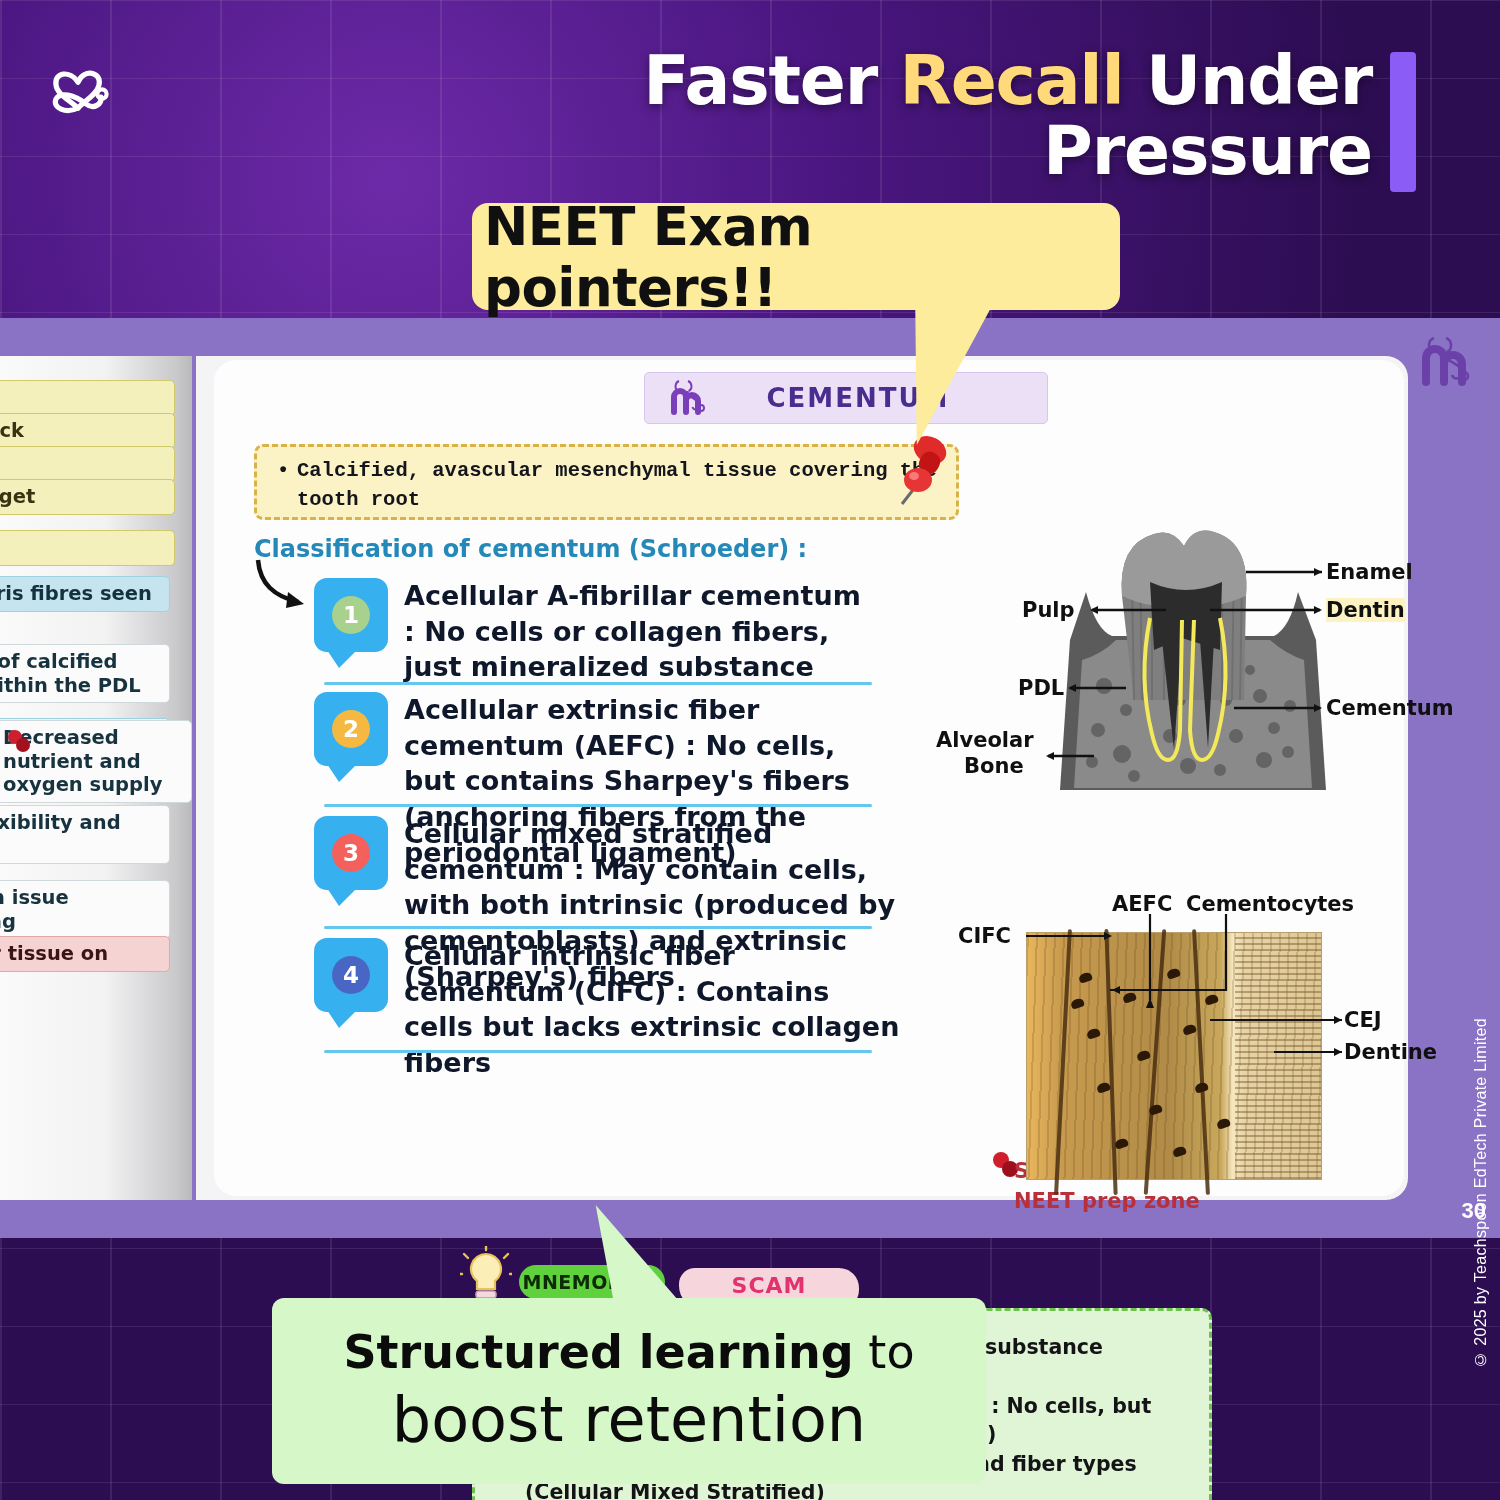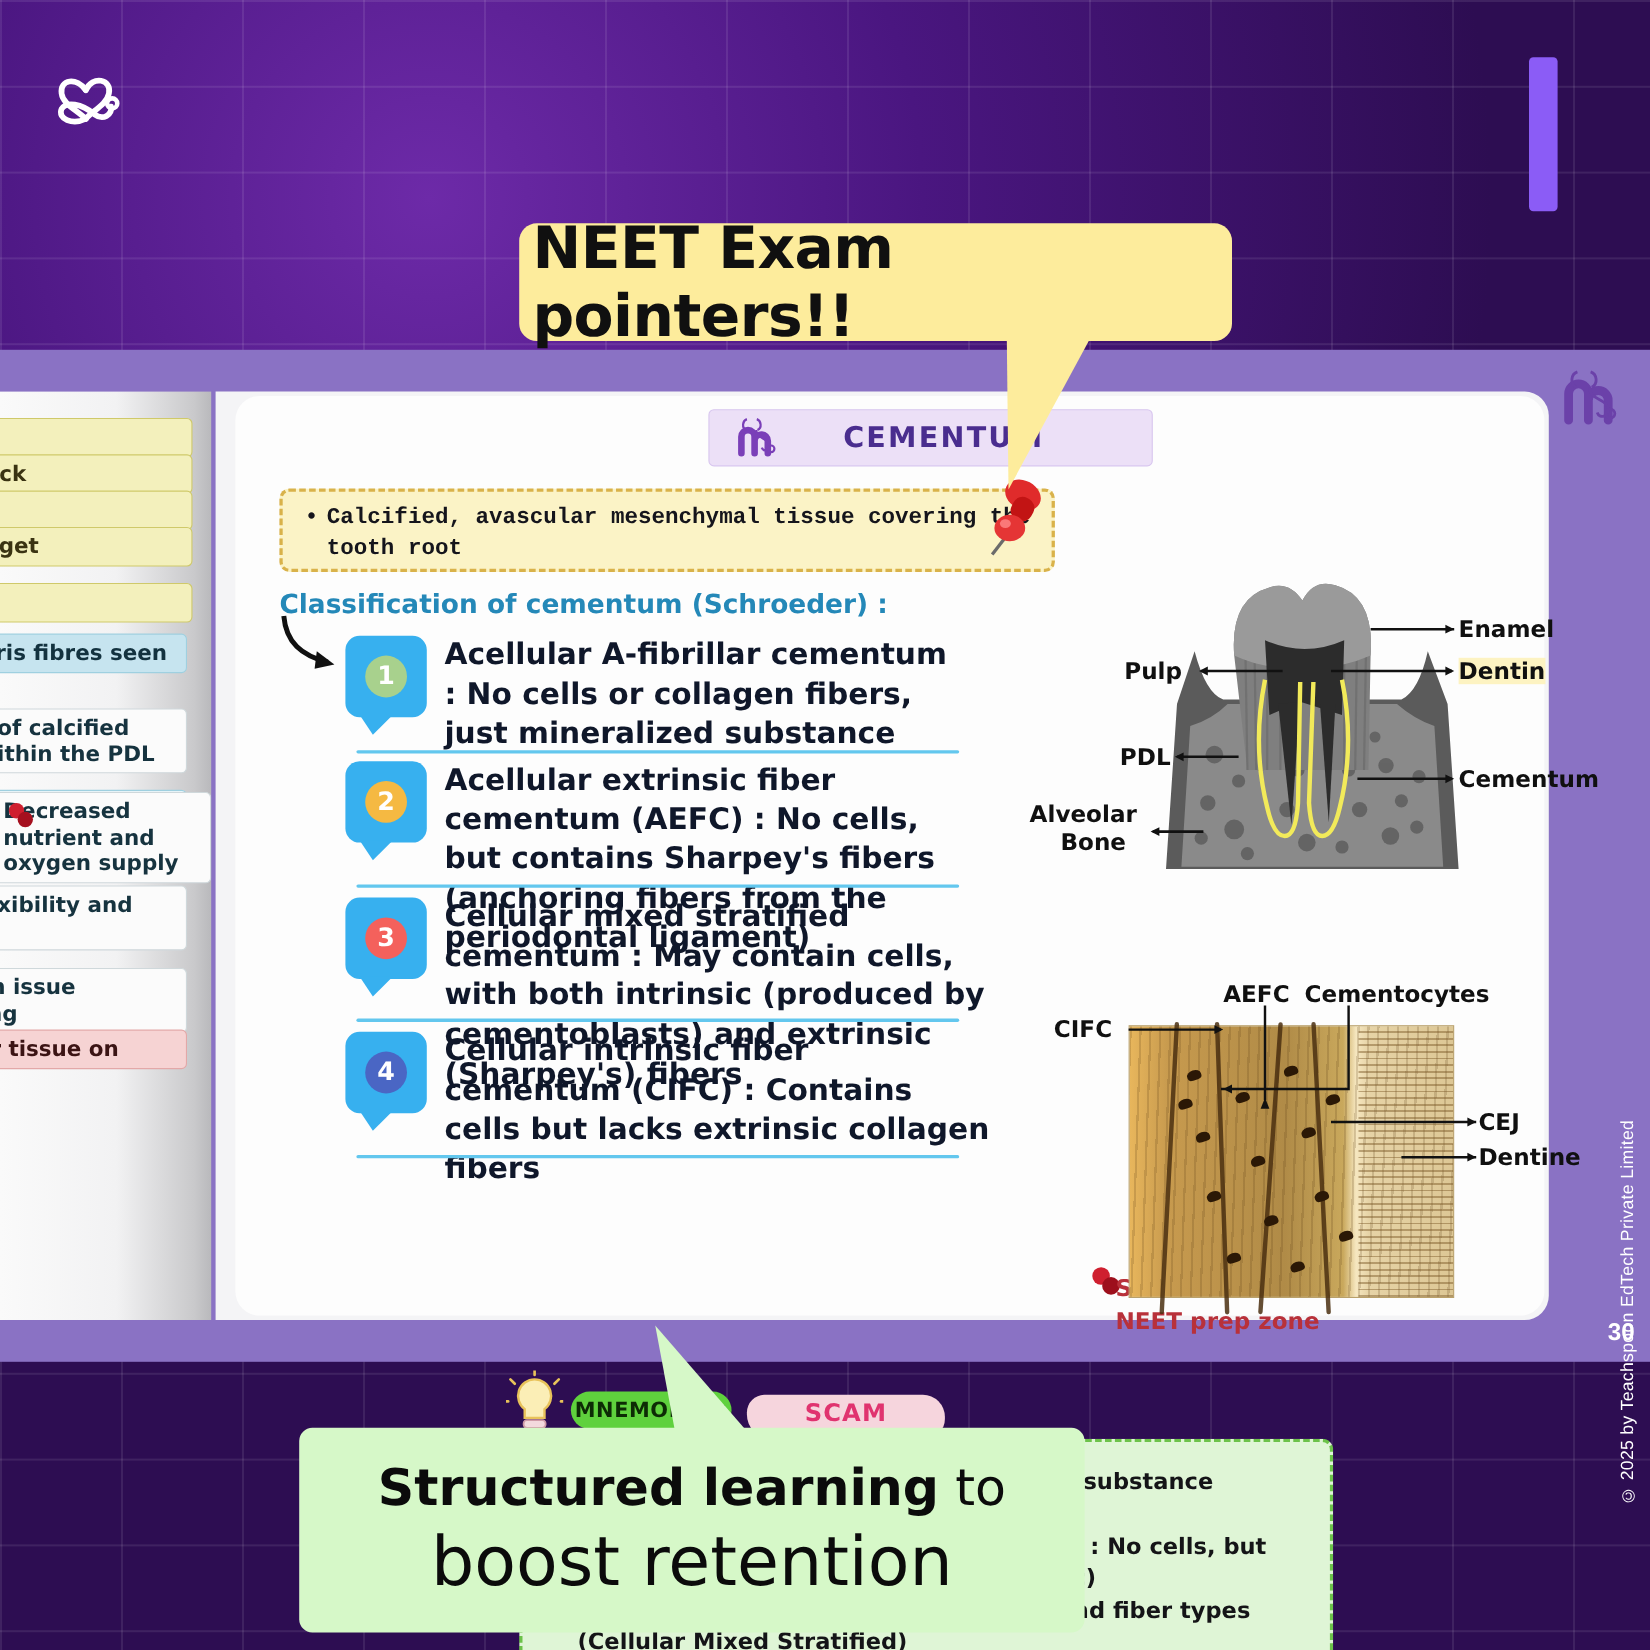--- a/index.html
+++ b/index.html
@@ -261,20 +261,24 @@
 <div class="backdrop"></div>
 
 <div class="hdr">
   <svg class="logo-mark" viewBox="0 0 74 66">
     <path d="M34 30 C26 18 10 20 12 33 C13 42 24 47 34 56" fill="none" stroke="#fff" stroke-width="5.2" stroke-linecap="round"></path>
     <path d="M34 30 C40 16 58 20 55 33 C53 43 40 49 34 56" fill="none" stroke="#fff" stroke-width="5.2" stroke-linecap="round"></path>
     <path d="M34 56 C22 62 8 56 12 47 C16 40 30 42 42 52 C50 58 58 52 57 45" fill="none" stroke="#fff" stroke-width="5.2" stroke-linecap="round"></path>
     <circle cx="58" cy="42" r="4.6" fill="none" stroke="#fff" stroke-width="4.2"></circle>
   </svg>
 
+  <div class="title">
+    <span>Faster </span><span class="hl">Recall</span><span> Under</span><br>
+    <span>Pressure</span>
+  </div>
   <div class="title-bar"></div>
 </div>
 
 <div class="callout-yellow-tail"></div>
 <div class="callout-yellow">
   <span>NEET Exam pointers!!</span>
 </div>
 
 <div class="book">
   <div class="book-inner-left"></div>

